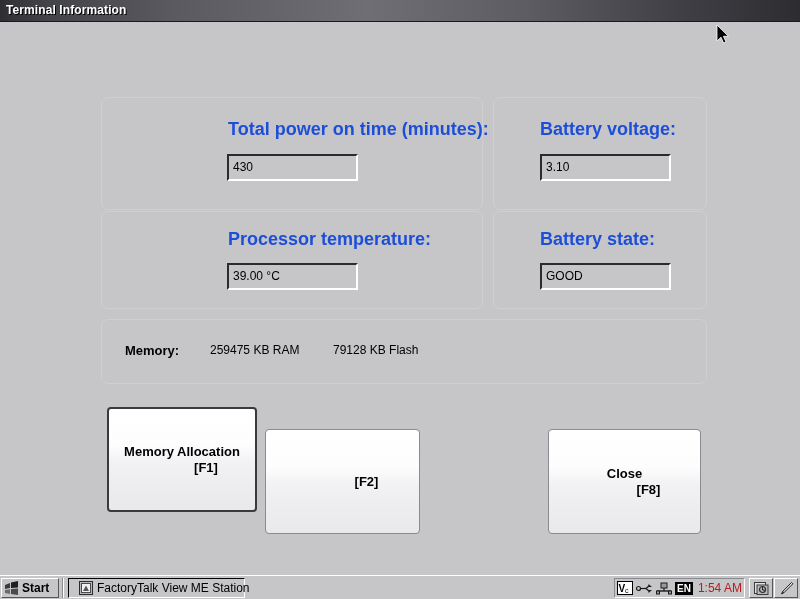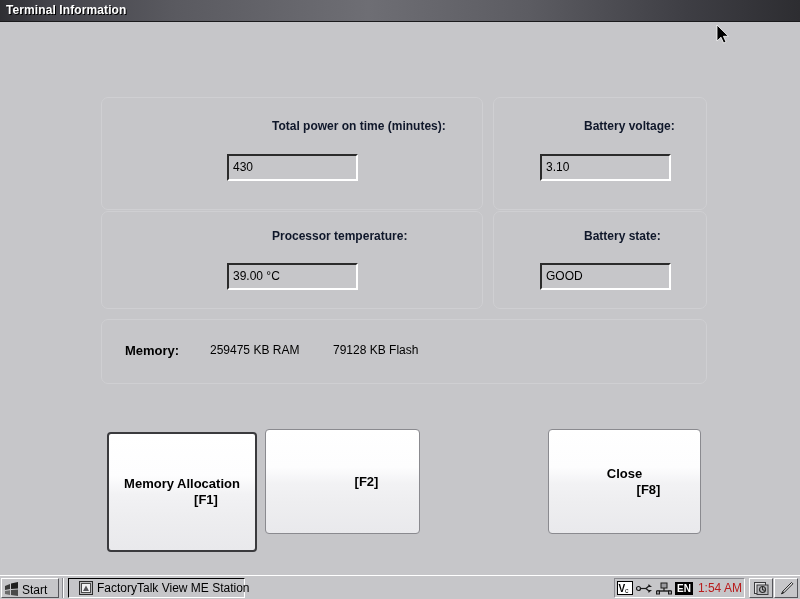--- a/index.html
+++ b/index.html
@@ -57,25 +57,24 @@
   }
   #panel-power   { left: 101px; top: 74px;  width: 382px; height: 113px; }
   #panel-battv   { left: 493px; top: 74px;  width: 214px; height: 113px; }
   #panel-proctmp { left: 101px; top: 188px; width: 382px; height: 98px;  }
   #panel-battst  { left: 493px; top: 188px; width: 214px; height: 98px;  }
   #panel-memory  { left: 101px; top: 296px; width: 606px; height: 65px;  }
 
   
   .field-label {
     position: absolute;
-    font-size: 12px;
-    font-weight: bold;
-    color: #0f172a;
-    white-space: nowrap;
-    margin-left: 44px;
+    font-size: 18px;
+    font-weight: bold;
+    color: #1d4ed8;
+    white-space: nowrap;
   }
 
   
   .textbox {
     position: absolute;
     height: 27px;
     background: #c6c6c9;
     border-top:    2px solid #2b2b2b;
     border-left:   2px solid #2b2b2b;
     border-right:  2px solid #ffffff;
@@ -129,21 +128,21 @@
     align-items: center;
     justify-content: center;
     cursor: default;
     box-shadow: 0 1px 0 rgba(255,255,255,0.8) inset;
   }
   .pushbtn.focused {
     border: 2px solid #3a3a3d;
   }
   .pushbtn .line2 { font-weight: bold; margin-left: 48px; }
 
-  #btn-memalloc  { left: 107px; top: 409px; width: 150px; height: 120px; justify-content: center; }
+  #btn-memalloc  { left: 107px; top: 384px; width: 150px; height: 105px; justify-content: center; }
   #btn-runtime   { left: 265px; top: 406px; width: 155px; height: 105px; }
   #btn-close     { left: 548px; top: 406px; width: 153px; height: 105px; }
 
   
   #taskbar {
     position: absolute;
     left: 0; top: 575px;
     width: 800px; height: 24px;
     background: #c6c6c9;
     border-top: 1px solid #ffffff;
@@ -151,23 +150,24 @@
   #start-button {
     position: absolute;
     left: 1px; top: 2px;
     width: 58px; height: 20px;
     background: #c6c6c9;
     border-top: 1px solid #ffffff;
     border-left: 1px solid #ffffff;
     border-right: 1px solid #55555a;
     border-bottom: 1px solid #55555a;
     display: flex;
-    align-items: flex-end;
+    align-items: center;
     padding-left: 2px;
     cursor: default;
+    font-weight: bold;
   }
   #start-icon {
     width: 16px; height: 15px;
     margin-right: 2px;
     flex: 0 0 auto;
   }
   #start-label {
     font-size: 12px;
     color: #000000;
   }

